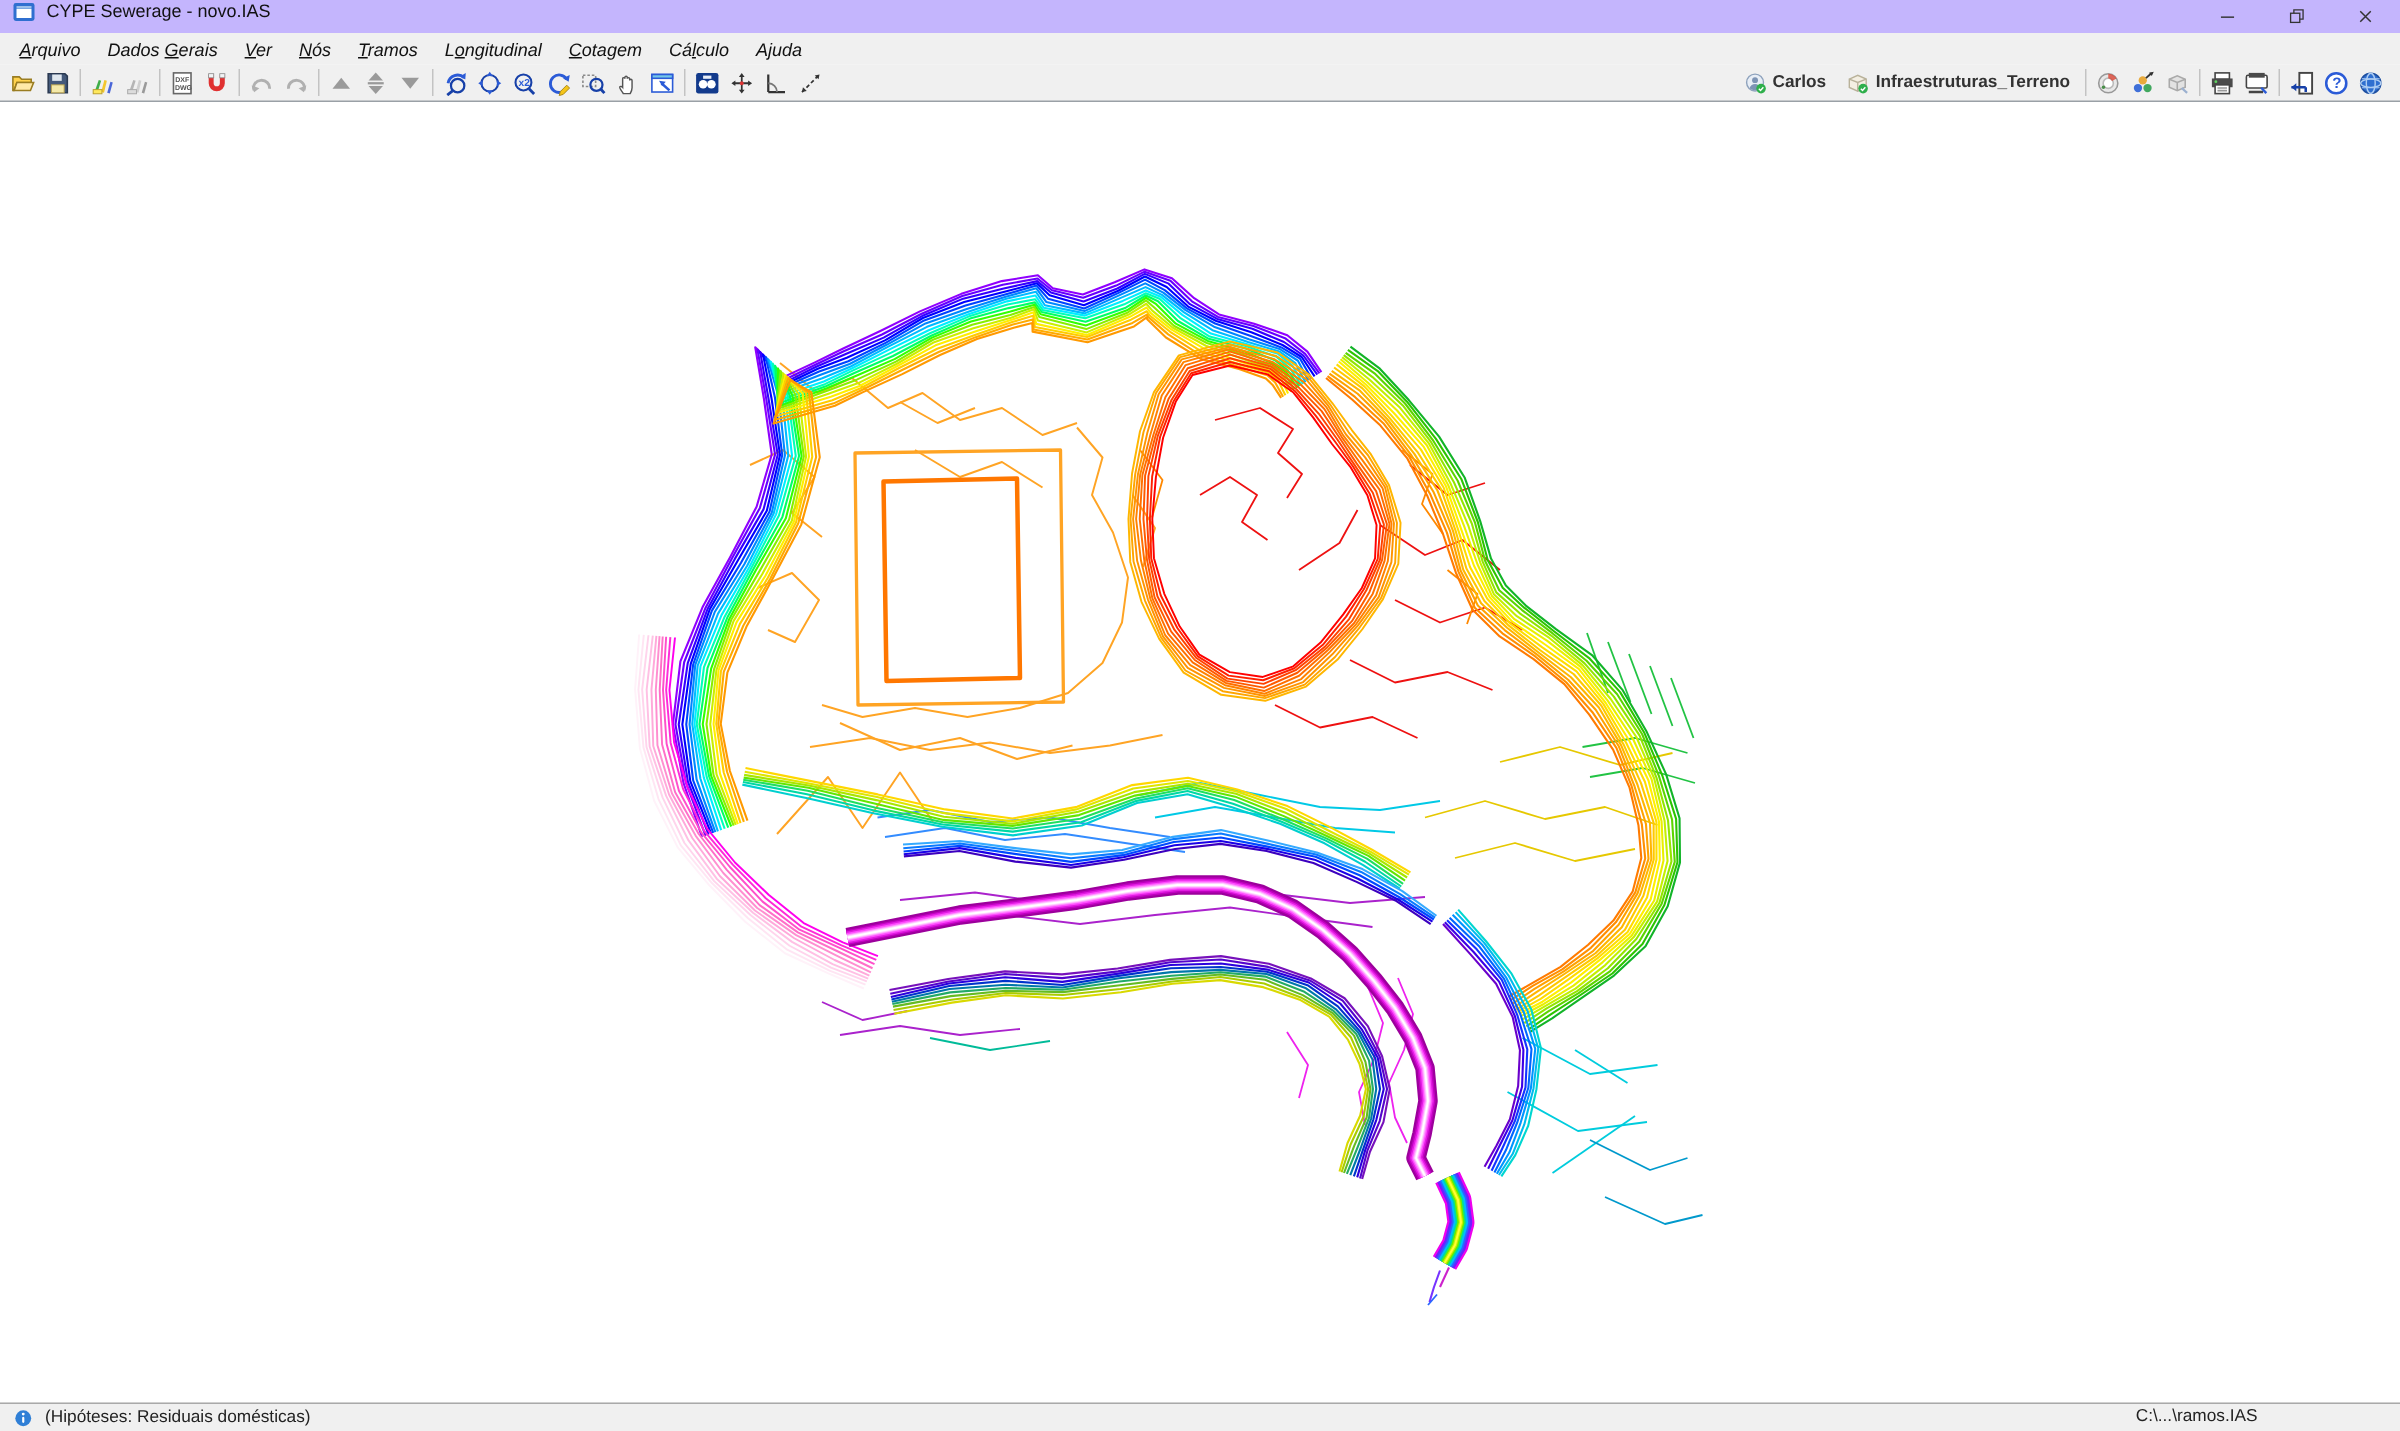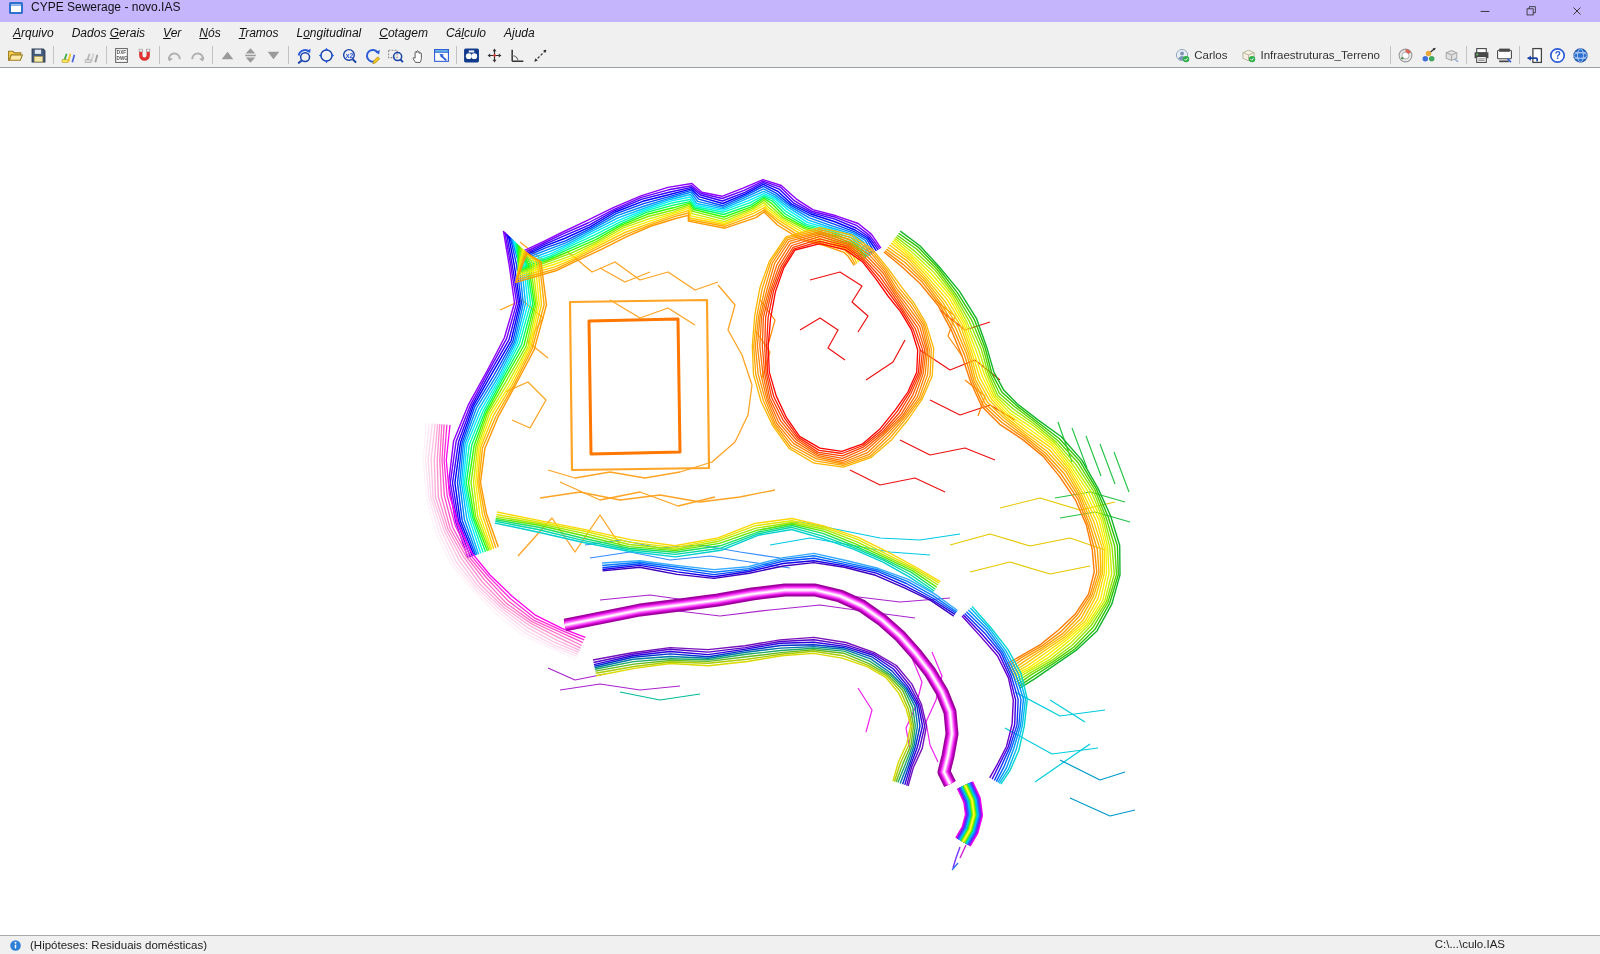--- a/index.html
+++ b/index.html
@@ -15,21 +15,21 @@
   
   .menubar{height:21px;background:#f0f0f0;display:flex;align-items:center;font-size:12px;color:#111;padding-left:4px;}
   .menu-item{padding:2px 9px;cursor:default;font-style:italic;}
   .menu-item u{text-decoration:underline;}
   
   .toolbar{height:24px;background:#f0f0f0;border-bottom:1px solid #9aa0a6;display:flex;align-items:center;padding:0 4px;}
   .tb-btn{width:23px;height:22px;display:flex;align-items:center;justify-content:center;border-radius:2px;}
   .tb-btn svg{width:17px;height:17px;}
   .tb-sep{width:1px;height:18px;background:#c3c3c3;margin:0 3px;flex:0 0 auto;}
   .tb-right{margin-left:auto;display:flex;align-items:center;padding-right:4px;}
-  .chip{display:flex;align-items:center;gap:4px;font-size:11.5px;color:#333;padding:0 7px;}
+  .chip{display:flex;align-items:center;gap:4px;font-size:11.5px;color:#333;padding:0 7px;font-weight:bold;}
   .chip svg{width:15px;height:15px;}
   
   .canvas{position:absolute;left:0;top:68px;width:1600px;height:867px;background:#fff;}
   .canvas svg{display:block;}
   
   .statusbar{position:absolute;left:0;bottom:0;width:1600px;height:18px;background:#f0f0f0;
              border-top:1px solid #a9a9a9;display:flex;align-items:center;font-size:11.5px;color:#222;}
   .status-icon{width:13px;height:13px;margin:0 8px 0 9px;}
   .status-right{position:absolute;right:95px;top:2px;}
 </style>
@@ -551,16 +551,16 @@
 
   <div class="statusbar">
     <span class="status-icon">
       <svg viewBox="0 0 16 16">
           <circle cx="8" cy="8" r="6.5" fill="#2f7fd6"></circle>
           <rect x="7.1" y="6.8" width="1.8" height="5" rx=".9" fill="#fff"></rect>
           <circle cx="8" cy="4.6" r="1.2" fill="#fff"></circle>
         </svg>
     </span>
     <span>(Hipóteses: Residuais domésticas)</span>
-    <span class="status-right">C:\...\culo.IAS</span>
+    <span class="status-right">C:\...\ramos.IAS</span>
   </div>
 
 </div>
 
 </body></html>

